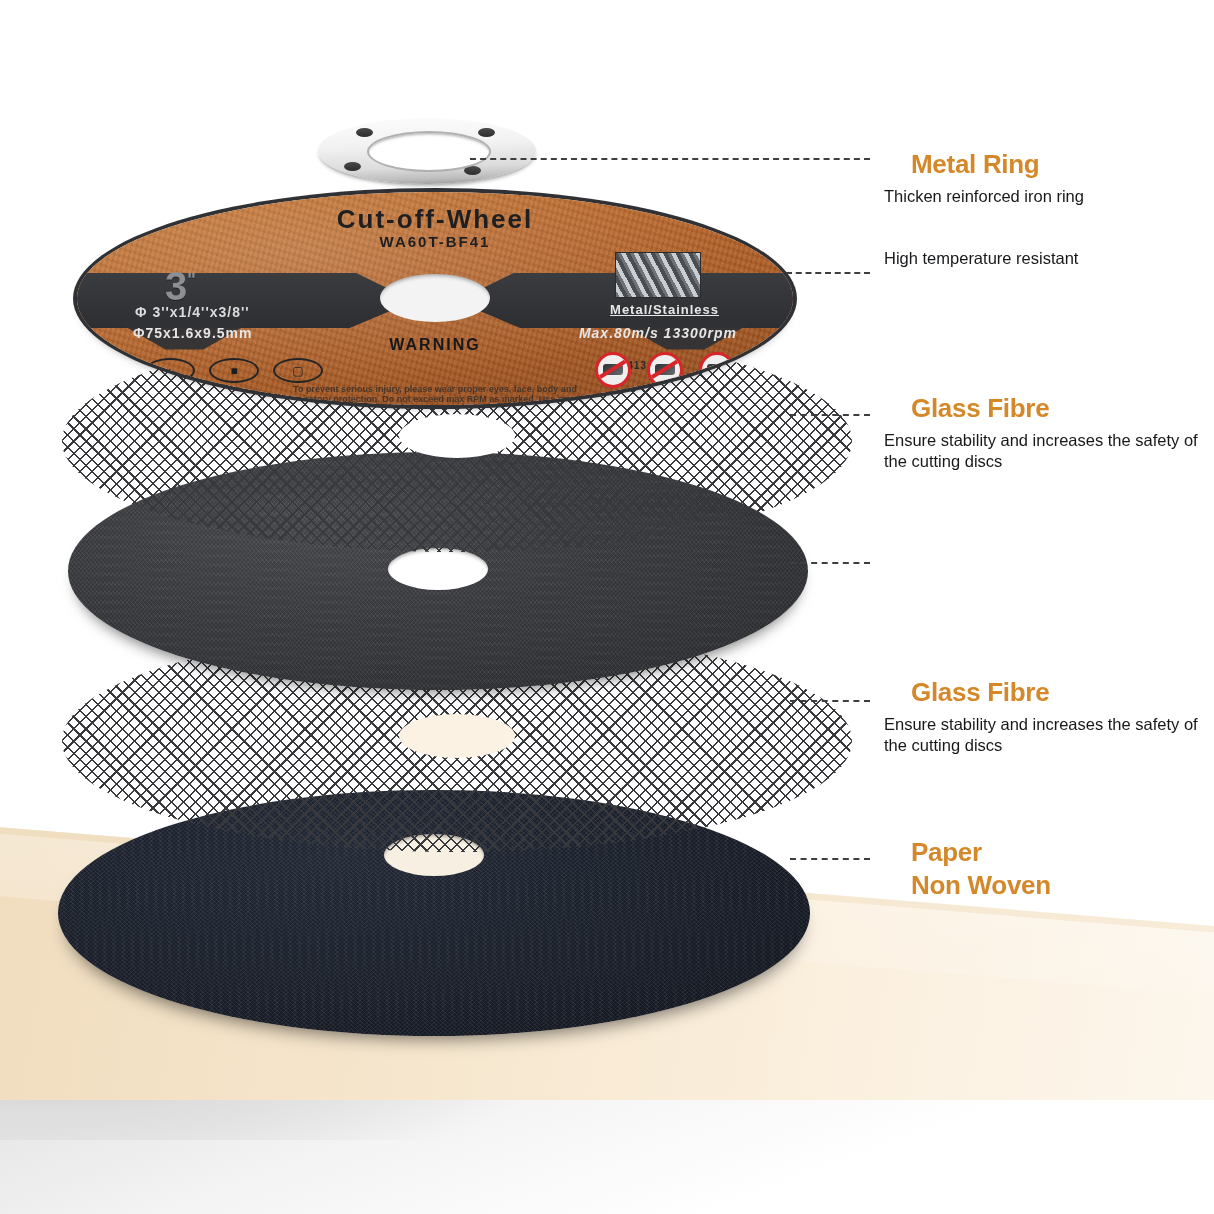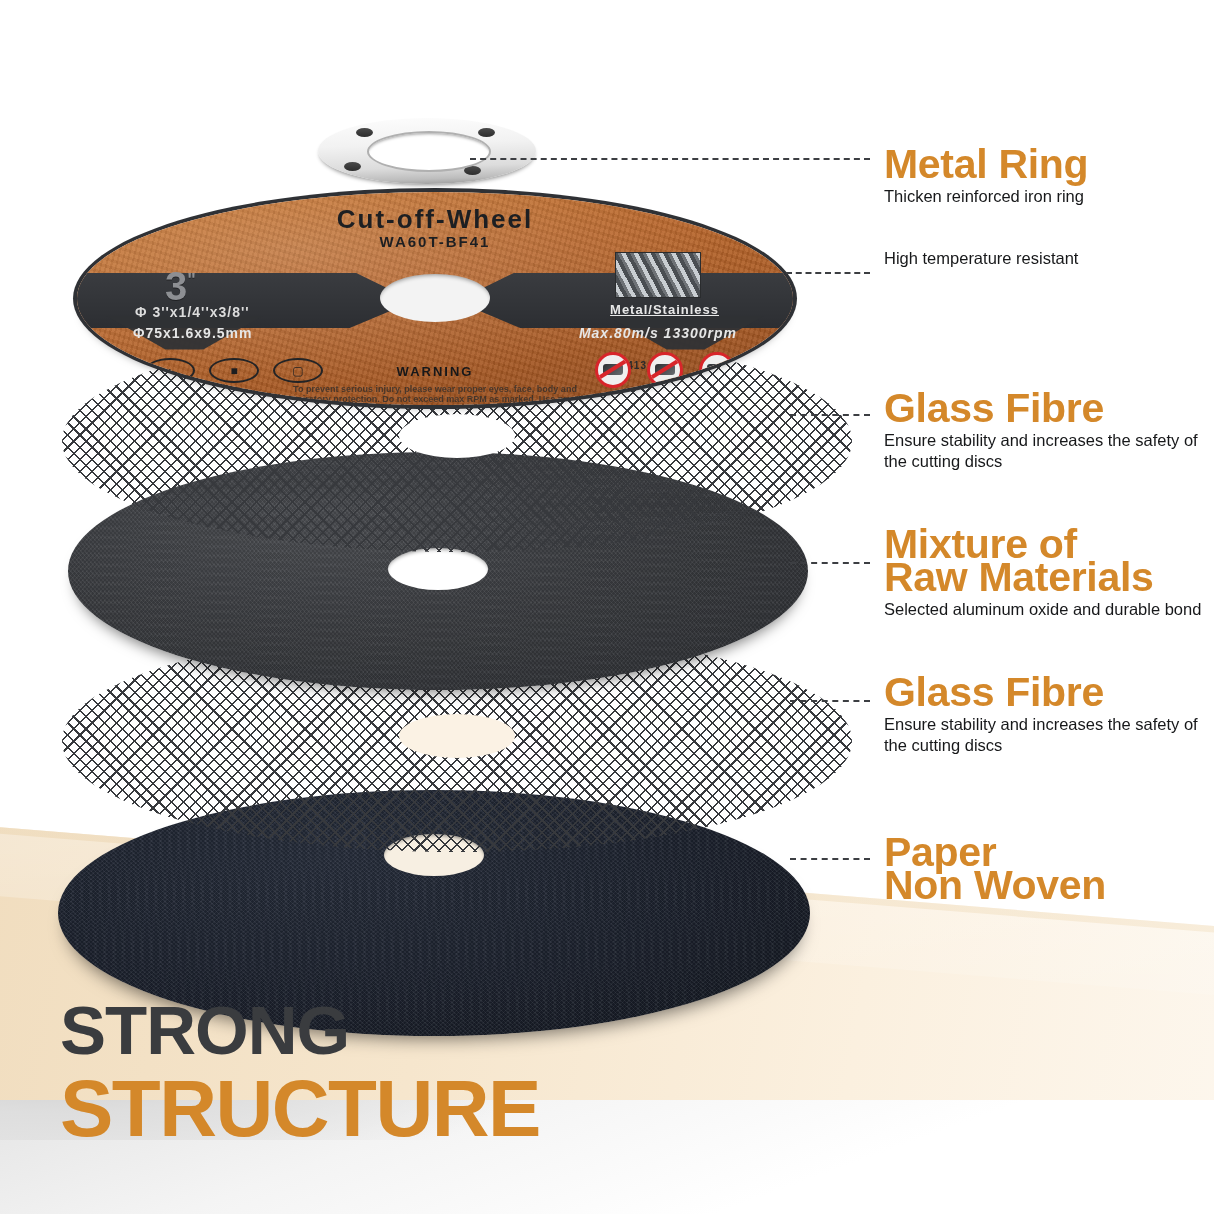--- a/index.html
+++ b/index.html
@@ -112,22 +112,22 @@
     left:88px;top:72px;font-size:40px;font-weight:800;color:#8d8f93;
     letter-spacing:0px;text-shadow:0 1px 0 rgba(0,0,0,.4);
   }
   .w-size sup{font-size:18px;vertical-align:super;}
   .w-dim1{left:58px;top:112px;font-size:14px;font-weight:700;color:#dcdcdc;letter-spacing:1px;}
   .w-dim2{left:56px;top:133px;font-size:14px;font-weight:700;color:#e6e6e6;letter-spacing:1px;}
   .w-metal{right:74px;top:110px;font-size:13px;font-weight:700;color:#e8e8e8;letter-spacing:1px;text-decoration:underline;}
   .w-rpm{right:56px;top:133px;font-size:14px;font-weight:700;color:#e6e6e6;letter-spacing:1px;font-style:italic;}
   .w-en{right:146px;top:168px;font-size:10px;font-weight:700;color:#2a2a2a;letter-spacing:1px;}
   .w-warnh{
-    left:50%;transform:translateX(-50%);top:172px;
-    font-size:13px;font-weight:800;letter-spacing:2px;color:#17181a;
+    left:50%;transform:translateX(-50%);top:144px;
+    font-size:16px;font-weight:800;letter-spacing:2px;color:#17181a;
   }
   .w-warnb{
     left:50%;transform:translateX(-50%);top:192px;width:330px;white-space:normal;
     text-align:center;font-size:9px;line-height:10px;font-weight:600;color:#2b2b2b;opacity:.75;
   }
   .metal-img{
     position:absolute;right:92px;top:60px;width:84px;height:44px;z-index:5;
     background:
       repeating-linear-gradient(62deg,#6e7276 0 3px,#c9ced2 3px 7px,#4a4e52 7px 11px),
       #8b9196;
@@ -193,21 +193,21 @@
   }
 
   
   .leader{
     position:absolute;height:0;border-top:2.5px dashed #3c3e42;
   }
 
   
   .callout{position:absolute;width:330px;}
   .co-title{
-    color:#d4882a;font-size:41px;font-weight:700;line-height:33px;letter-spacing:-0.3px;
+    color:#d4882a;font-size:26px;font-weight:700;line-height:33px;letter-spacing:-0.3px;margin-left:27px;
   }
   .co-sub{
     color:#17181a;font-size:16.5px;font-weight:400;line-height:21px;margin-top:5px;
   }
 
   
   .headline{position:absolute;left:60px;top:995px;z-index:20;}
   .hl-1{
     font-size:69px;font-weight:800;color:#3a3c3f;letter-spacing:-1px;line-height:72px;
   }
@@ -309,34 +309,25 @@
 
   <div class="callout" style="left:884px;top:243px;">
     <div class="co-sub">High temperature resistant</div>
   </div>
 
   <div class="callout" style="left:884px;top:392px;">
     <div class="co-title">Glass Fibre</div>
     <div class="co-sub">Ensure stability and increases the safety of the cutting discs</div>
   </div>
 
-  <div class="callout" style="left:884px;top:528px;">
-    <div class="co-title">Mixture of</div>
-    <div class="co-title">Raw Materials</div>
-    <div class="co-sub">Selected aluminum oxide and durable bond</div>
-  </div>
 
   <div class="callout" style="left:884px;top:676px;">
     <div class="co-title">Glass Fibre</div>
     <div class="co-sub">Ensure stability and increases the safety of the cutting discs</div>
   </div>
 
   <div class="callout" style="left:884px;top:836px;">
     <div class="co-title">Paper</div>
     <div class="co-title">Non Woven</div>
   </div>
 
-  <div class="headline">
-    <div class="hl-1">STRONG</div>
-    <div class="hl-2">STRUCTURE</div>
-  </div>
 
 </div>
 
 </body></html>

